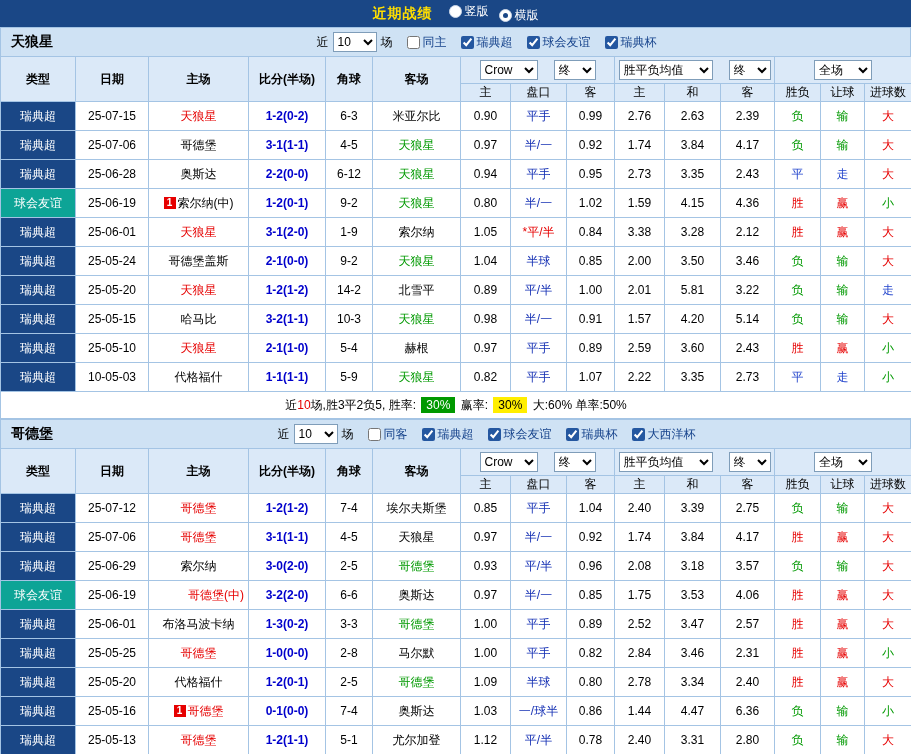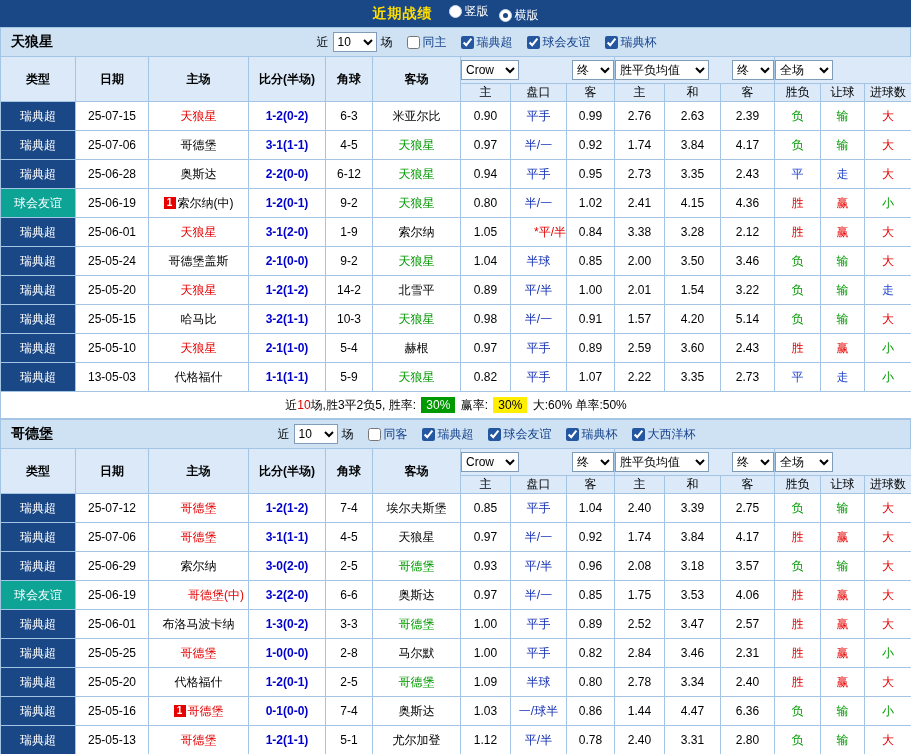--- a/index.html
+++ b/index.html
@@ -21,26 +21,26 @@
   .cb input{width:13px;height:13px;margin:0 3px 0 0;accent-color:#2457a0;}
   .cb-lab{color:#15428b;}
   .sel{font-size:12px;height:20px;border:1px solid #7f9db9;background:#fff;padding:0;}
   .w42{width:44px;} .w56{width:58px;} .w40{width:42px;} .w92{width:94px;}
   
   table{border-collapse:collapse;table-layout:fixed;width:911px;}
   th,td{border:1px solid #a4c4e4;text-align:center;white-space:nowrap;overflow:hidden;padding:0;}
   thead th{background:#dbe9f8;font-weight:bold;}
   thead tr.r1 th{height:26px;}
   thead tr.r2 th{height:17px;font-weight:normal;}
-  .selrow{display:flex;align-items:center;justify-content:space-between;gap:16px;}
+  .selrow{display:flex;align-items:center;justify-content:center;gap:16px;}
   tbody td{height:28px;background:#fff;}
   td.lg{color:#fff;font-size:12px;}
   td.score{color:#0000cc;font-weight:bold;}
   td.hand{color:#1530b4;margin-top:12px;}
-  td.hand.hot{color:#e60000;text-align:right;}
+  td.hand.hot{color:#e60000;}
   .tname{cursor:pointer;}
   .badge{display:inline-block;width:12px;height:12px;line-height:12px;background:#e60000;color:#fff;font-size:10px;font-weight:bold;text-align:center;margin-right:2px;vertical-align:1px;}
   tfoot td.sum{height:26px;background:#fff;text-align:center;}
   .s-red{color:#e60000;}
   .s-chip-green{background:#009900;color:#fff;padding:1px 5px;margin:0 2px;}
   .s-chip-yellow{background:#ffee00;color:#000;padding:1px 5px;margin:0 2px;}
 </style>
 </head>
 <body>
 
@@ -194,21 +194,21 @@
           <tr>
             <td class="lg" style="background: rgb(13, 164, 150);">球会友谊</td>
             <td>25-06-19</td>
             <td><span class="badge">1</span><span class="tname" style="color: rgb(0, 0, 0);">索尔纳(中)</span></td>
             <td class="score">1-2(0-1)</td>
             <td>9-2</td>
             <td><span class="tname" style="color: rgb(0, 153, 0);">天狼星</span></td>
             <td>0.80</td>
             <td class="hand">半/一</td>
             <td>1.02</td>
-            <td>2.41</td>
+            <td>1.59</td>
             <td>4.15</td>
             <td>4.36</td>
             <td style="color: rgb(230, 0, 0);">胜</td>
             <td style="color: rgb(230, 0, 0);">赢</td>
             <td style="color: rgb(0, 153, 0);">小</td>
           </tr>
           <tr>
             <td class="lg" style="background: rgb(26, 71, 134);">瑞典超</td>
             <td>25-06-01</td>
             <td><span class="tname" style="color: rgb(230, 0, 0);">天狼星</span></td>
@@ -246,21 +246,21 @@
             <td class="lg" style="background: rgb(26, 71, 134);">瑞典超</td>
             <td>25-05-20</td>
             <td><span class="tname" style="color: rgb(230, 0, 0);">天狼星</span></td>
             <td class="score">1-2(1-2)</td>
             <td>14-2</td>
             <td><span class="tname" style="color: rgb(0, 0, 0); margin-top: 39px;">北雪平</span></td>
             <td>0.89</td>
             <td class="hand">平/半</td>
             <td>1.00</td>
             <td>2.01</td>
-            <td>1.54</td>
+            <td>5.81</td>
             <td>3.22</td>
             <td style="color: rgb(0, 153, 0);">负</td>
             <td style="color: rgb(0, 153, 0);">输</td>
             <td style="color: rgb(34, 68, 204);">走</td>
           </tr>
           <tr>
             <td class="lg" style="background: rgb(26, 71, 134);">瑞典超</td>
             <td>25-05-15</td>
             <td><span class="tname" style="color: #000000;">哈马比</span></td>
             <td class="score">3-2(1-1)</td>
@@ -288,21 +288,21 @@
             <td>0.89</td>
             <td>2.59</td>
             <td>3.60</td>
             <td>2.43</td>
             <td style="color: rgb(230, 0, 0);">胜</td>
             <td style="color: rgb(230, 0, 0);">赢</td>
             <td style="color: rgb(0, 153, 0);">小</td>
           </tr>
           <tr>
             <td class="lg" style="background: rgb(26, 71, 134);">瑞典超</td>
-            <td>13-05-03</td>
+            <td>10-05-03</td>
             <td><span class="tname" style="color: rgb(0, 0, 0);">代格福什</span></td>
             <td class="score">1-1(1-1)</td>
             <td>5-9</td>
             <td><span class="tname" style="color: rgb(0, 153, 0);">天狼星</span></td>
             <td>0.82</td>
             <td class="hand">平手</td>
             <td>1.07</td>
             <td>2.22</td>
             <td>3.35</td>
             <td>2.73</td>

